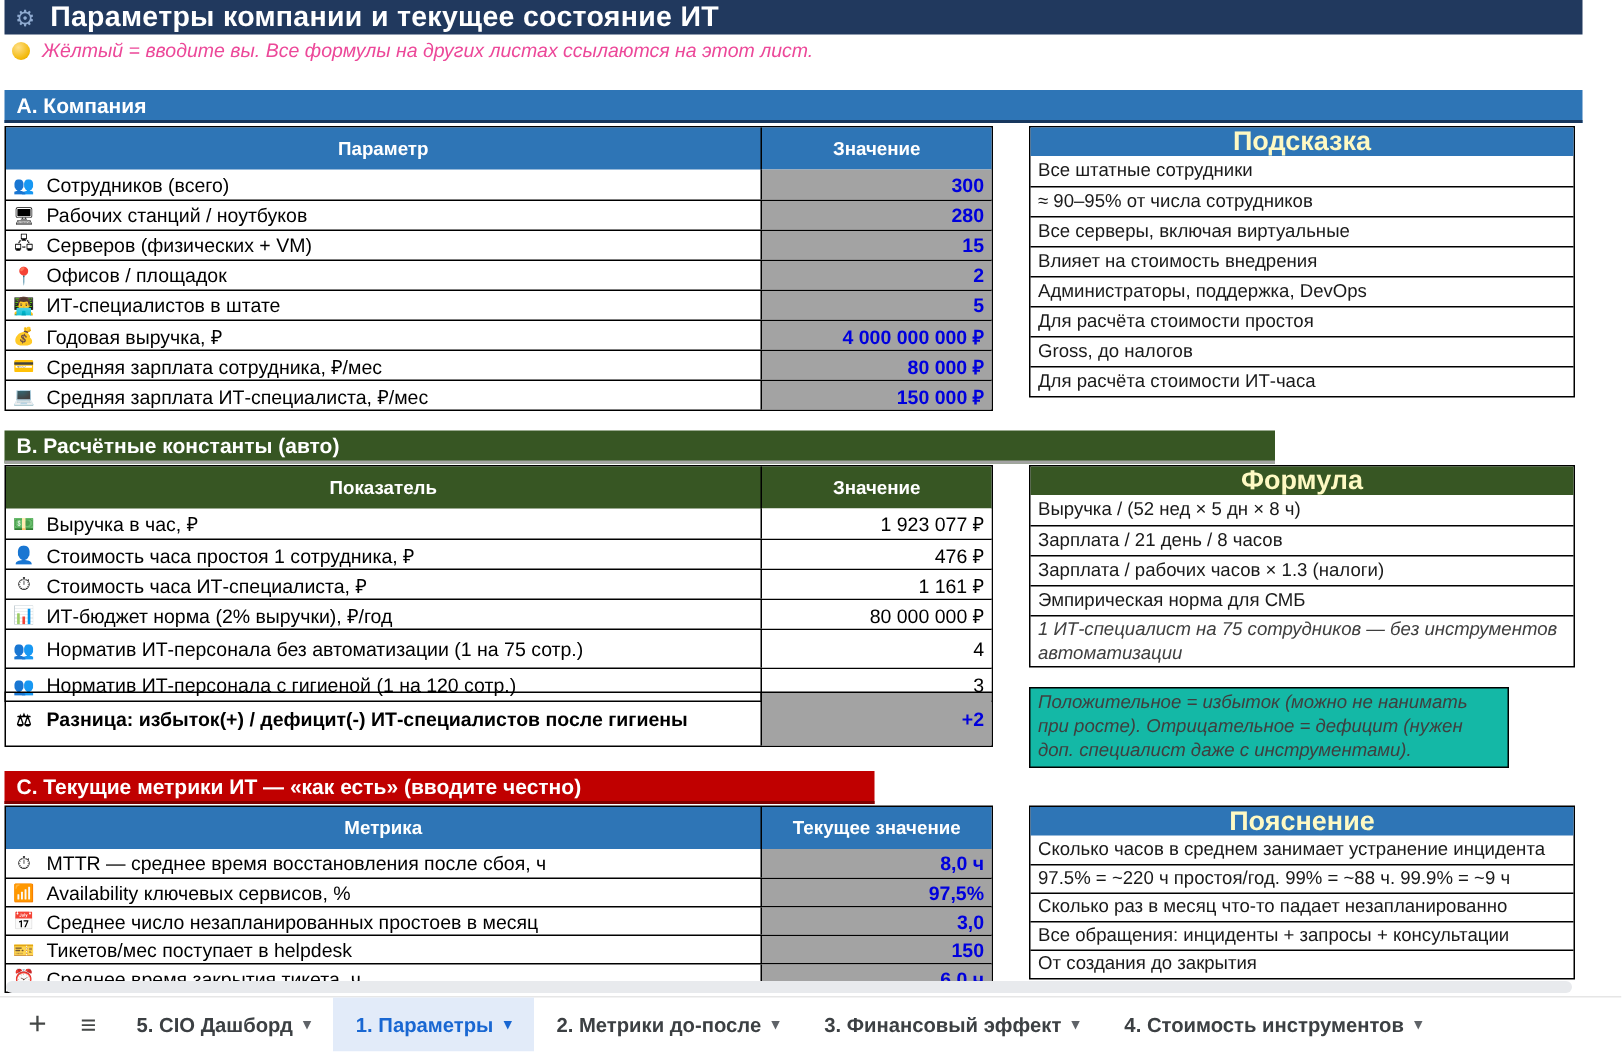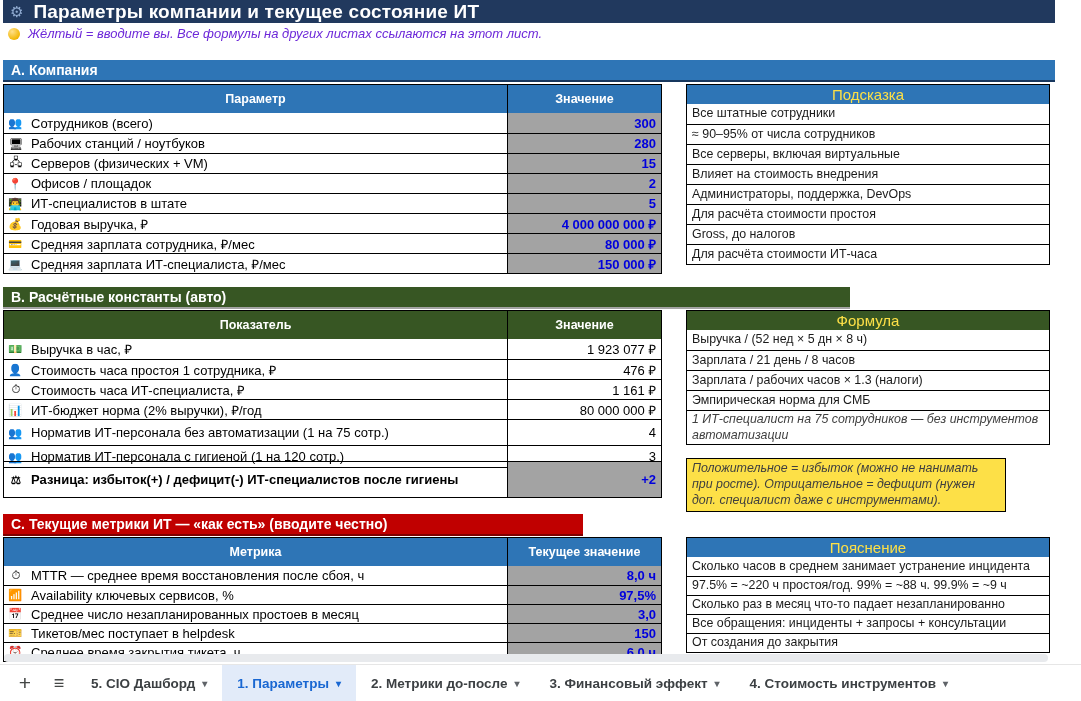--- a/index.html
+++ b/index.html
@@ -9,21 +9,21 @@
   
   #titlebar { position:absolute; left:3px; top:0; width:1052px; height:23px;
     background:#21395E; color:#fff; display:flex; align-items:center; gap:10px; padding-left:7px; }
   #titlebar .gear { color:#8FAAD0; font-size:15px; }
   #titlebar .ttl { font-size:19px; font-weight:bold; letter-spacing:.2px; }
 
   
   #note { position:absolute; left:8px; top:26px; display:flex; align-items:center; gap:8px; }
   #note .dot { width:12px; height:12px; border-radius:50%;
     background:radial-gradient(circle at 35% 30%, #FFE08A, #F2B705 70%, #C68A00); }
-  #note .txt { font-style:italic; font-size:13px; color:#6d28d9; }
+  #note .txt { font-style:italic; font-size:13px; color:#ec4899; }
 
   
   .secbar { position:absolute; height:22px; color:#fff; font-weight:bold; font-size:14px;
     display:flex; align-items:center; padding-left:8px; }
   #bar-a { left:3px; top:60px; width:1052px; background:#2E75B6; border-bottom:2px solid #17375E; }
   #bar-b { left:3px; top:287px; width:847px; background:#375623; border-bottom:2px solid #a3a3a3; }
   #bar-c { left:3px; top:514px; width:580px; background:#C00000; border-bottom:2px solid #7F0000; }
 
   
   .mtable { position:absolute; left:3px; width:659px; border:1.5px solid #000; background:#fff; }
@@ -38,36 +38,36 @@
   .trow.h22 { height:22px; }
   .lcell { width:504px; display:flex; align-items:center; gap:7px; padding-left:4px;
     border-right:1px solid #000; color:#000; overflow:hidden; white-space:nowrap; }
   .ricon { width:16px; text-align:center; font-size:11.5px; flex:0 0 16px; }
   .vcell { flex:1; display:flex; align-items:center; justify-content:flex-end; padding-right:5px; white-space:nowrap; }
   .v-input { background:#a3a3a3; color:#0000DD; font-weight:bold;text-align:center; }
   .v-calc  { background:#fff; color:#000; }
 
   
   .htable { position:absolute; left:686px; width:364px; border:1.5px solid #000; background:#fff; }
-  .htable .hh { height:19px; background:#2E75B6; color:#fde047; font-weight:normal; font-size:15px;
+  .htable .hh { height:19px; background:#2E75B6; color:#fef9c3; font-weight:bold; font-size:18px;
     display:flex; align-items:center; justify-content:center; }
   .htable.green .hh { background:#375623; }
   .hrow { min-height:20px; border-top:1px solid #000; font-size:12.4px; color:#1a1a1a;
     display:flex; align-items:center; padding:1px 5px; line-height:1.25; }
   .hrow.h19 { min-height:19px; }
   .hrow.tall { min-height:34px; }
   .hrow.it { font-style:italic; color:#3F3F3F; }
 
   
   #result-b { position:absolute; left:3px; top:461px; width:659px; height:37px;
     border:1.5px solid #000; display:flex; font-size:13px; }
   #result-b .lcell { font-weight:bold; }
   #result-hint-b { position:absolute; left:686px; top:458px; width:320px; min-height:50px;
     border:1.5px solid #000; font-size:12.4px; font-style:italic; color:#3F3F3F;
-    padding:2px 5px; line-height:1.28; background:#fde047; }
+    padding:2px 5px; line-height:1.28; background:#14b8a6; }
 
   
   #hscroll { position:absolute; left:4px; top:654px; width:1044px; height:8px;
     background:#E8EAED; border-radius:4px; }
 
   
   #tabbar { position:absolute; left:0; top:664px; width:1081px; height:37px; background:#fff;
     display:flex; align-items:stretch; border-top:1px solid #E6E6E6; }
   .tbicon { width:34px; display:flex; align-items:center; justify-content:center;
     color:#444746; cursor:default; }

